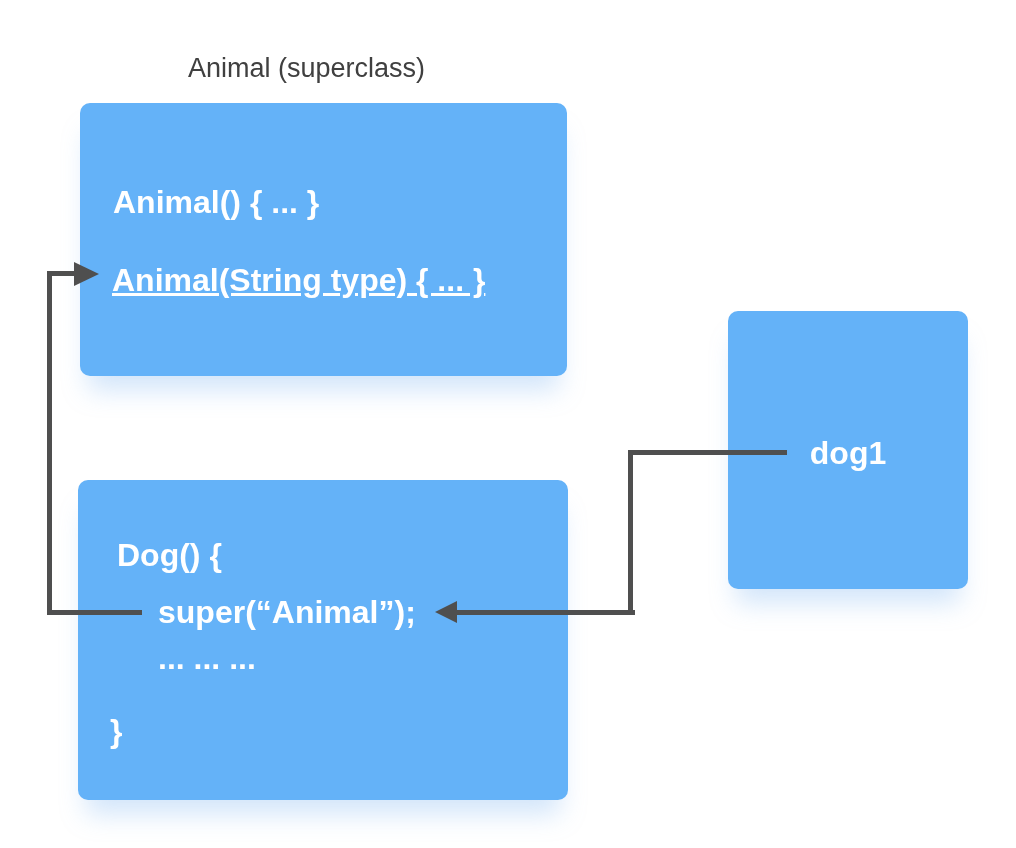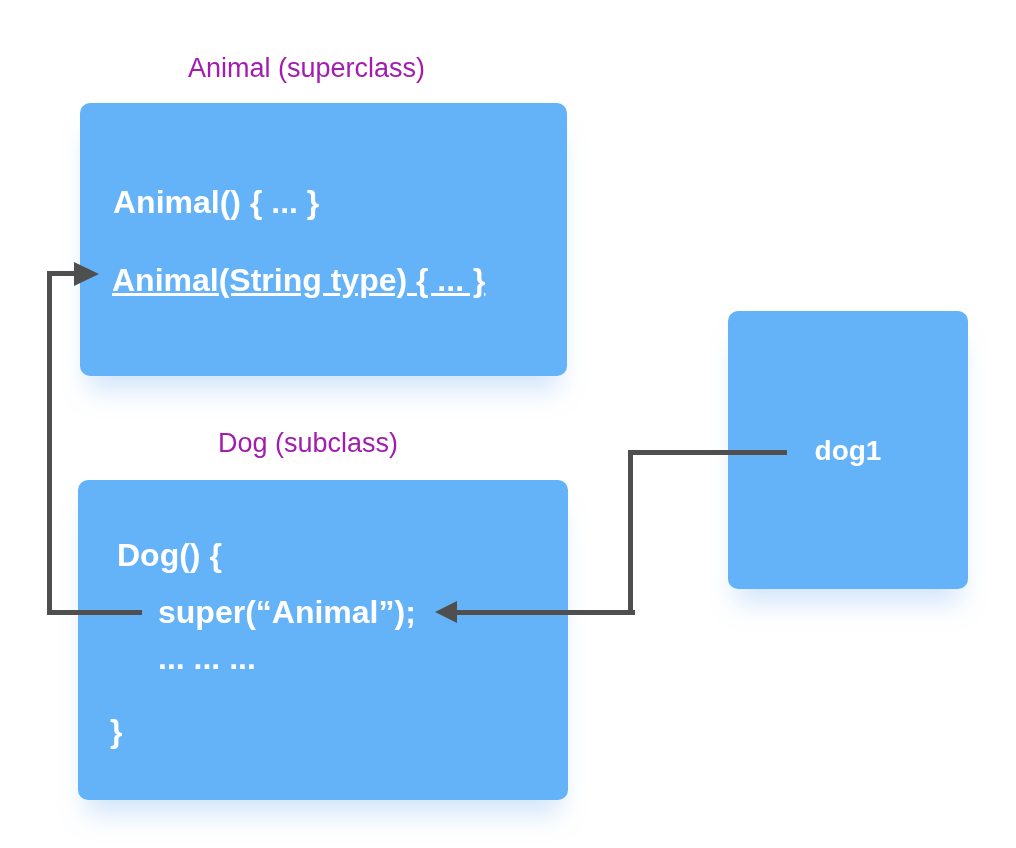--- a/index.html
+++ b/index.html
@@ -12,21 +12,21 @@
     width: 1016px;
     height: 848px;
     background: #ffffff;
     overflow: hidden;
     font-family: "Liberation Sans", sans-serif;
   }
   .title {
     position: absolute;
     font-size: 27px;
     font-weight: 400;
-    color: #a21caf;
+    color: #404040;
     white-space: nowrap;
     line-height: 1.1;
   }
   .t-animal { left: 188px; top: 54px; }
   .t-dog    { left: 218px; top: 429px; }
   .t-main   { left: 777px; top: 261px; }
 
   .box {
     position: absolute;
     background: #64b2f8;
@@ -48,21 +48,21 @@
   }
   .a1 { left: 33px; top: 83px;  }
   .a2 { left: 32px; top: 161px; text-decoration: underline; }
   .d1 { left: 32px; top: 59px; margin-left: 7px;  }
   .d2 { left: 80px; top: 116px; }
   .d3 { left: 80px; top: 162px; }
   .d4 { left: 32px; top: 235px; }
   .m1 {
     left: 0; top: 126px; width: 100%;
     text-align: center;
-    font-size: 28px;
+    font-size: 32px;
   }
 
   .seg {
     position: absolute;
     background: #4f4f4f;
     z-index: 5;
   }
   .segA-bottom { left: 47px;  top: 610px; width: 95px;  height: 5px; }
   .segA-vert   { left: 47px;  top: 271px; width: 5px;   height: 344px; }
   .segA-top    { left: 47px;  top: 271px; width: 30px;  height: 5px; }
@@ -88,21 +88,20 @@
     border-bottom: 11px solid transparent;
     border-right: 22px solid #4f4f4f;
   }
 </style>
 </head>
 <body>
 
 <div class="canvas">
 
   <div class="title t-animal">Animal (superclass)</div>
-  <div class="title t-dog">Dog (subclass)</div>
 
   <div class="box b-animal">
     <div class="code a1">Animal() { ... }</div>
     <div class="code a2">Animal(String type) { ... }</div>
   </div>
 
   <div class="box b-dog">
     <div class="code d1">Dog() {</div>
     <div class="code d2">super(“Animal”);</div>
     <div class="code d3">... ... ...</div>

